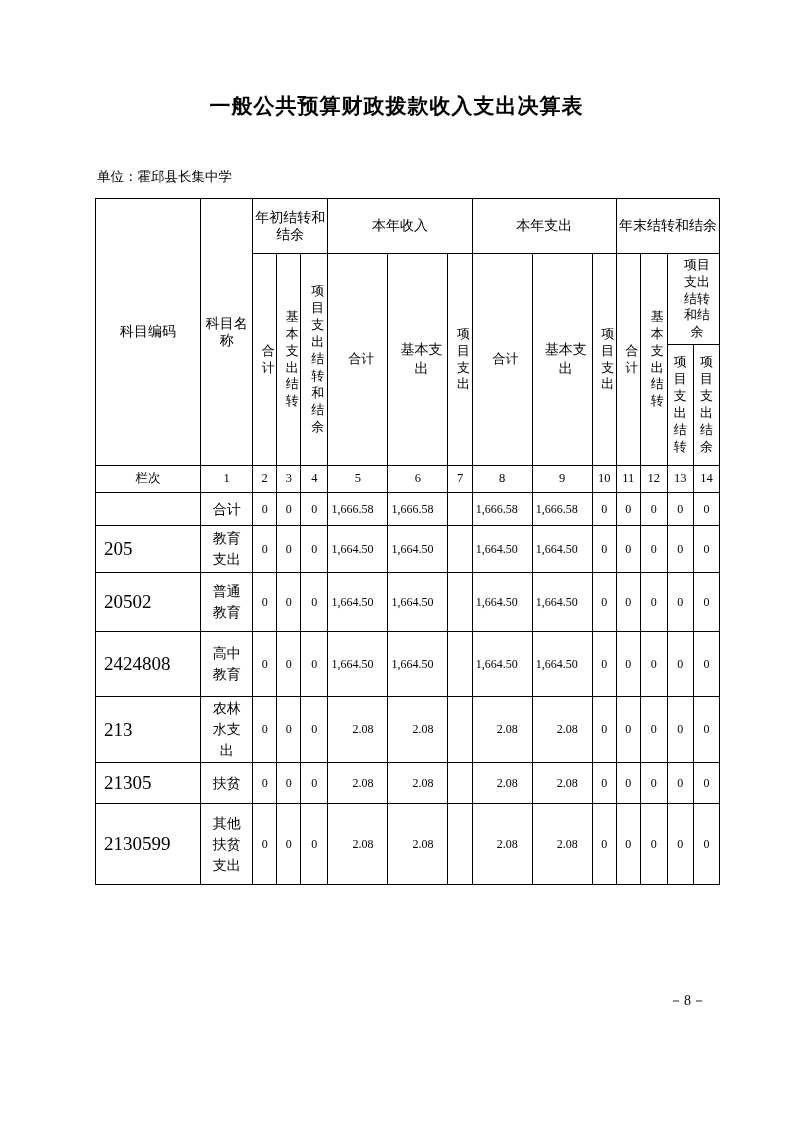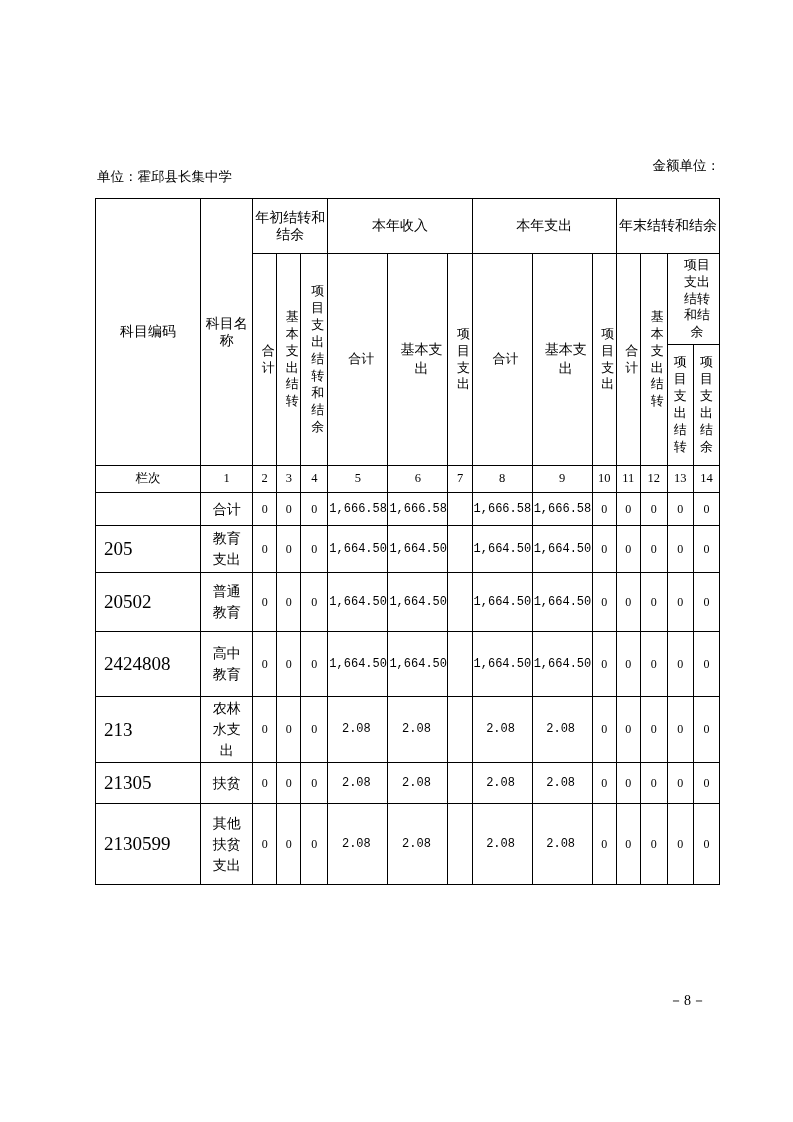--- a/index.html
+++ b/index.html
@@ -29,44 +29,44 @@
   thead .h3 th{height:118px;}
   thead .hl td{height:24px;font-size:12.5px;}
   
   .v{display:inline-block;width:1em;word-break:break-all;line-height:1.3;font-size:13px;}
   .v2{display:inline-block;width:2em;word-break:break-all;line-height:1.3;font-size:13px;}
   .v3{display:inline-block;width:3em;word-break:break-all;line-height:1.3;font-size:14px;}
   .nm{display:inline-block;width:2em;word-break:break-all;line-height:1.5;font-size:14px;}
   td.code{text-align:left;padding-left:8px;font-size:19px;}
   td.name{font-size:14px;}
   td.n{font-size:12px;}
-  td.w{padding-right:4px;font-size:12px;font-family:Liberation Mono, monospace;}
+  td.w{text-align:right;padding-right:14px;font-size:12px;}
   .r0 td{height:30px;}
   .r1 td{height:44px;}
   .r2 td{height:56px;}
   .r3 td{height:62px;}
   .r4 td{height:56px;}
   .r5 td{height:38px;}
   .r6 td{height:78px;}
 
   .note{
     position:absolute;top:856px;left:95px;width:628px;
     font-size:13.5px;line-height:1.55;text-align:justify;
   }
   .page-num{position:absolute;top:992px;right:86px;font-size:14px;letter-spacing:1px;}
 </style>
 </head>
 <body>
 
 <div class="page">
 
+  <div class="title">一般公共预算财政拨款收入支出决算表</div>
 
 
   <div class="amount-unit">
-    <div>金额单位：</div>
   </div>
 
   <div class="unit-line">单位：霍邱县长集中学</div>
 
   <div class="tbl-wrap">
     <table>
       <colgroup>
         <col style="width:105px">
           <col style="width:52px">
         <col style="width:24px">

